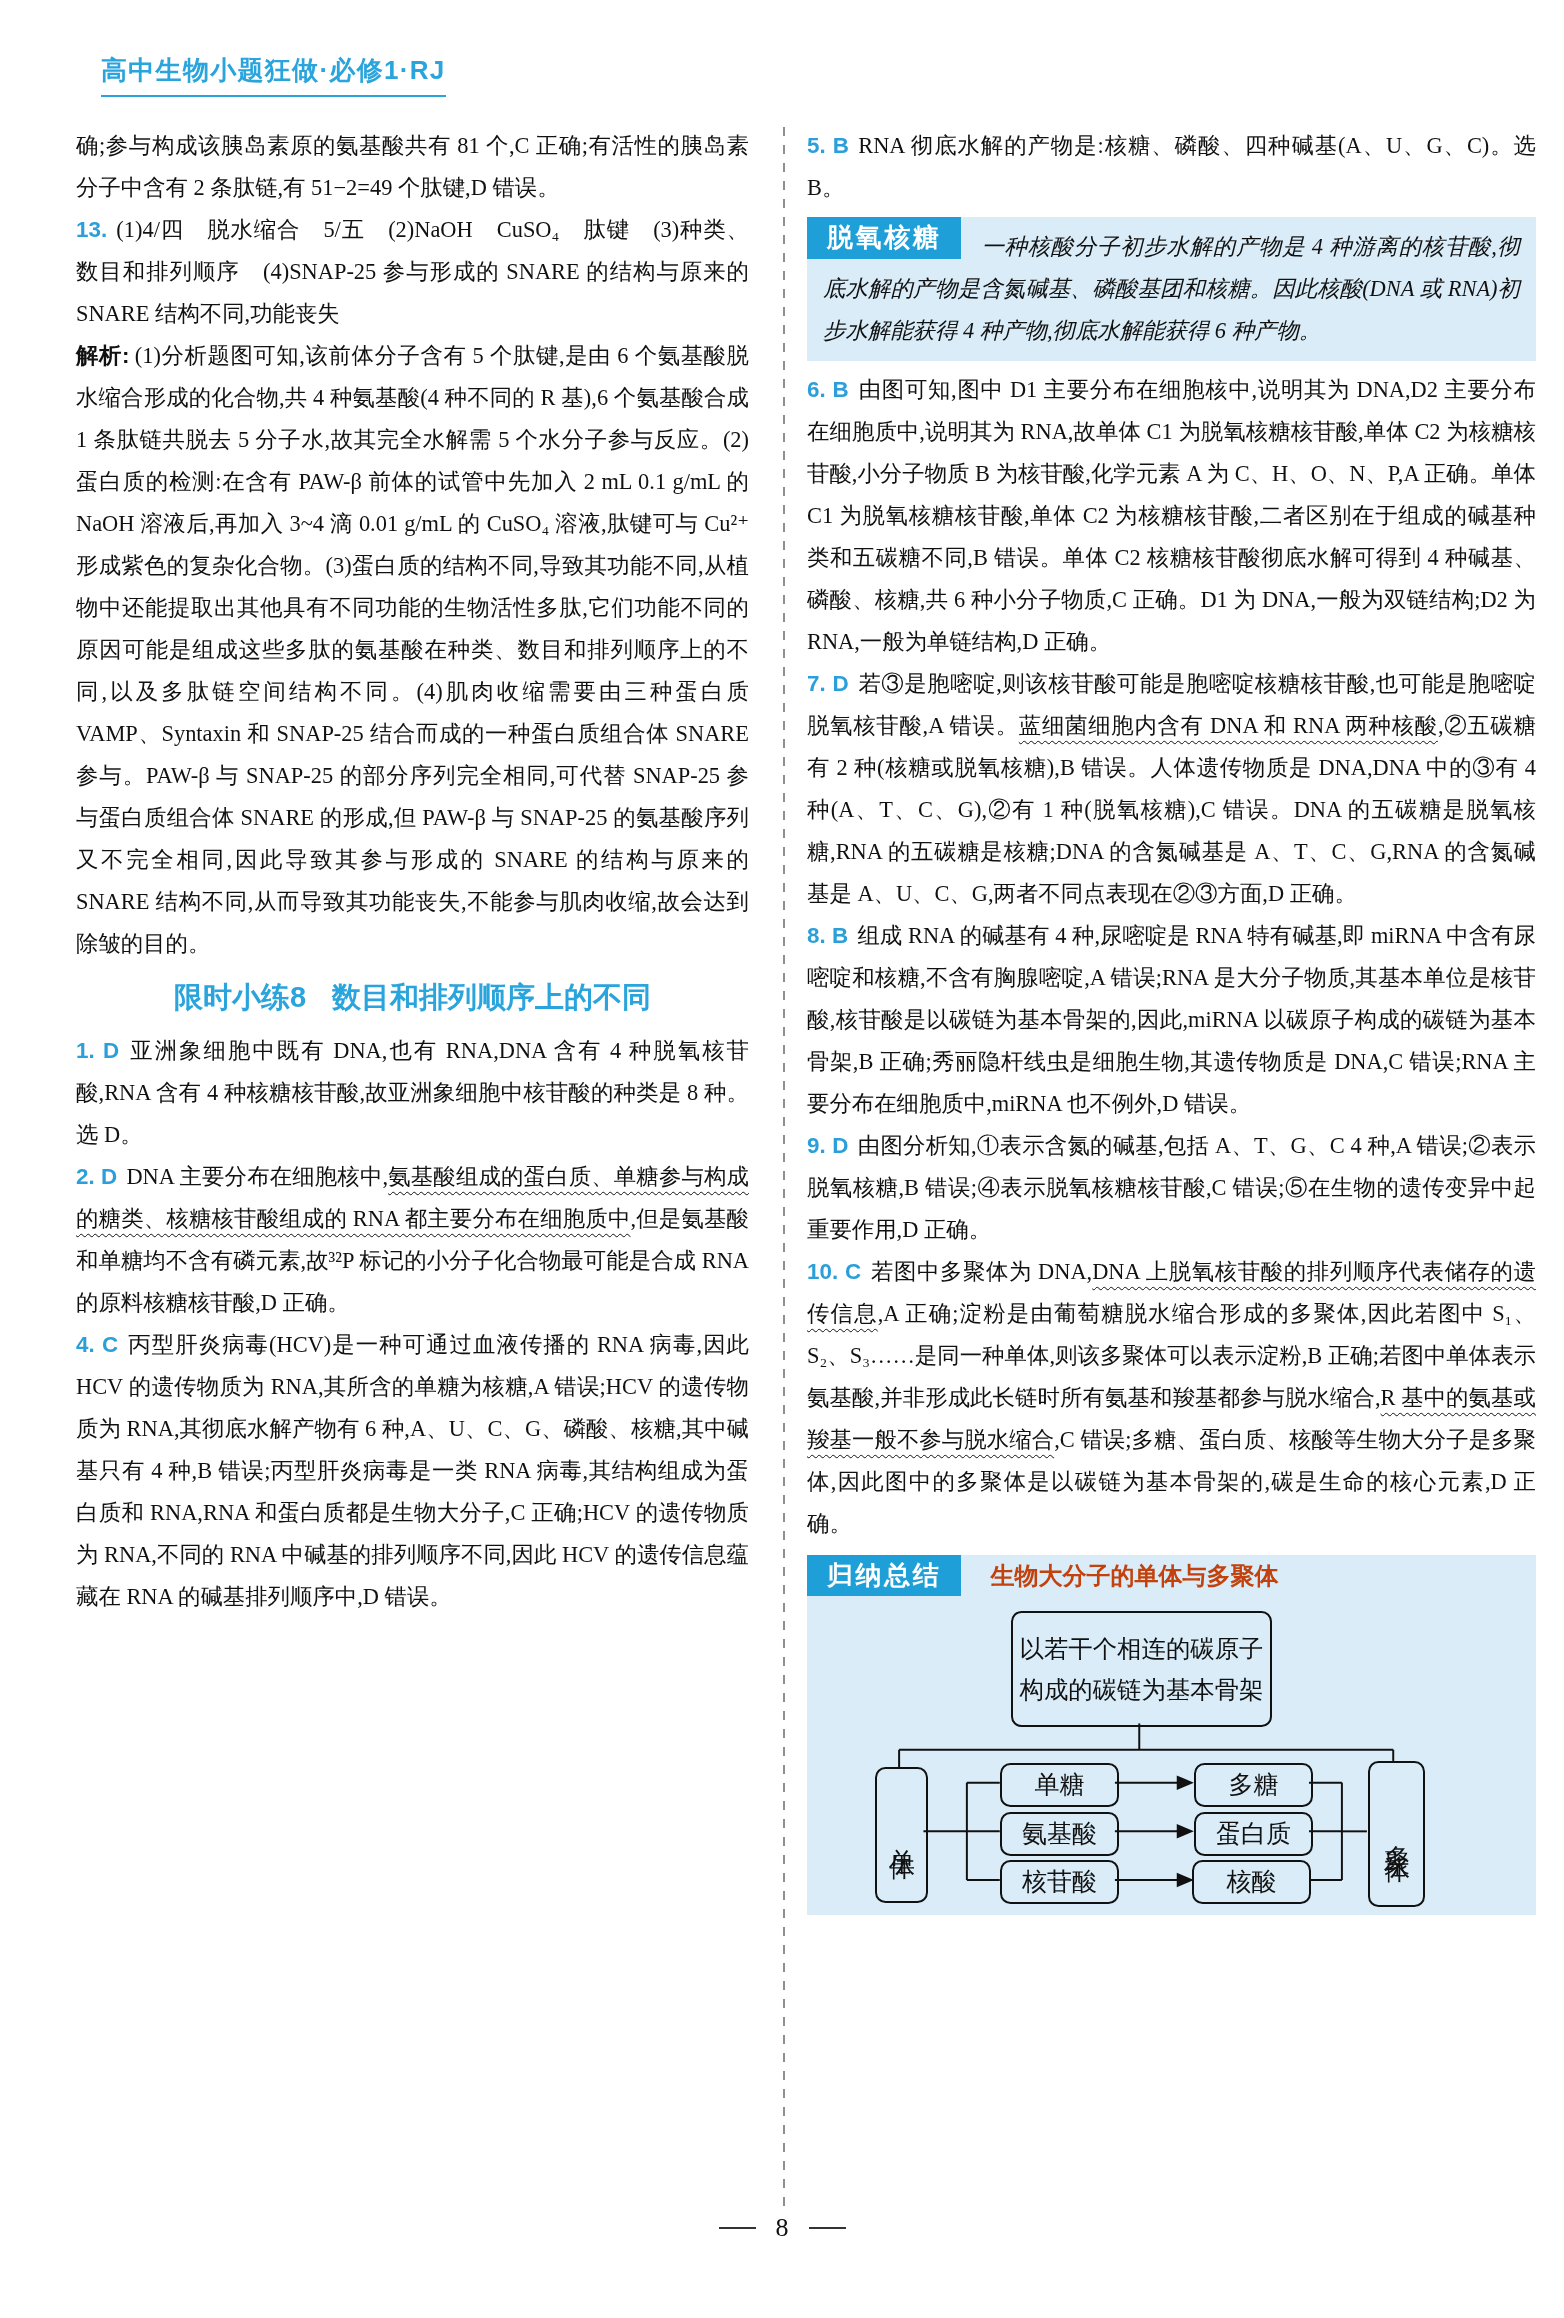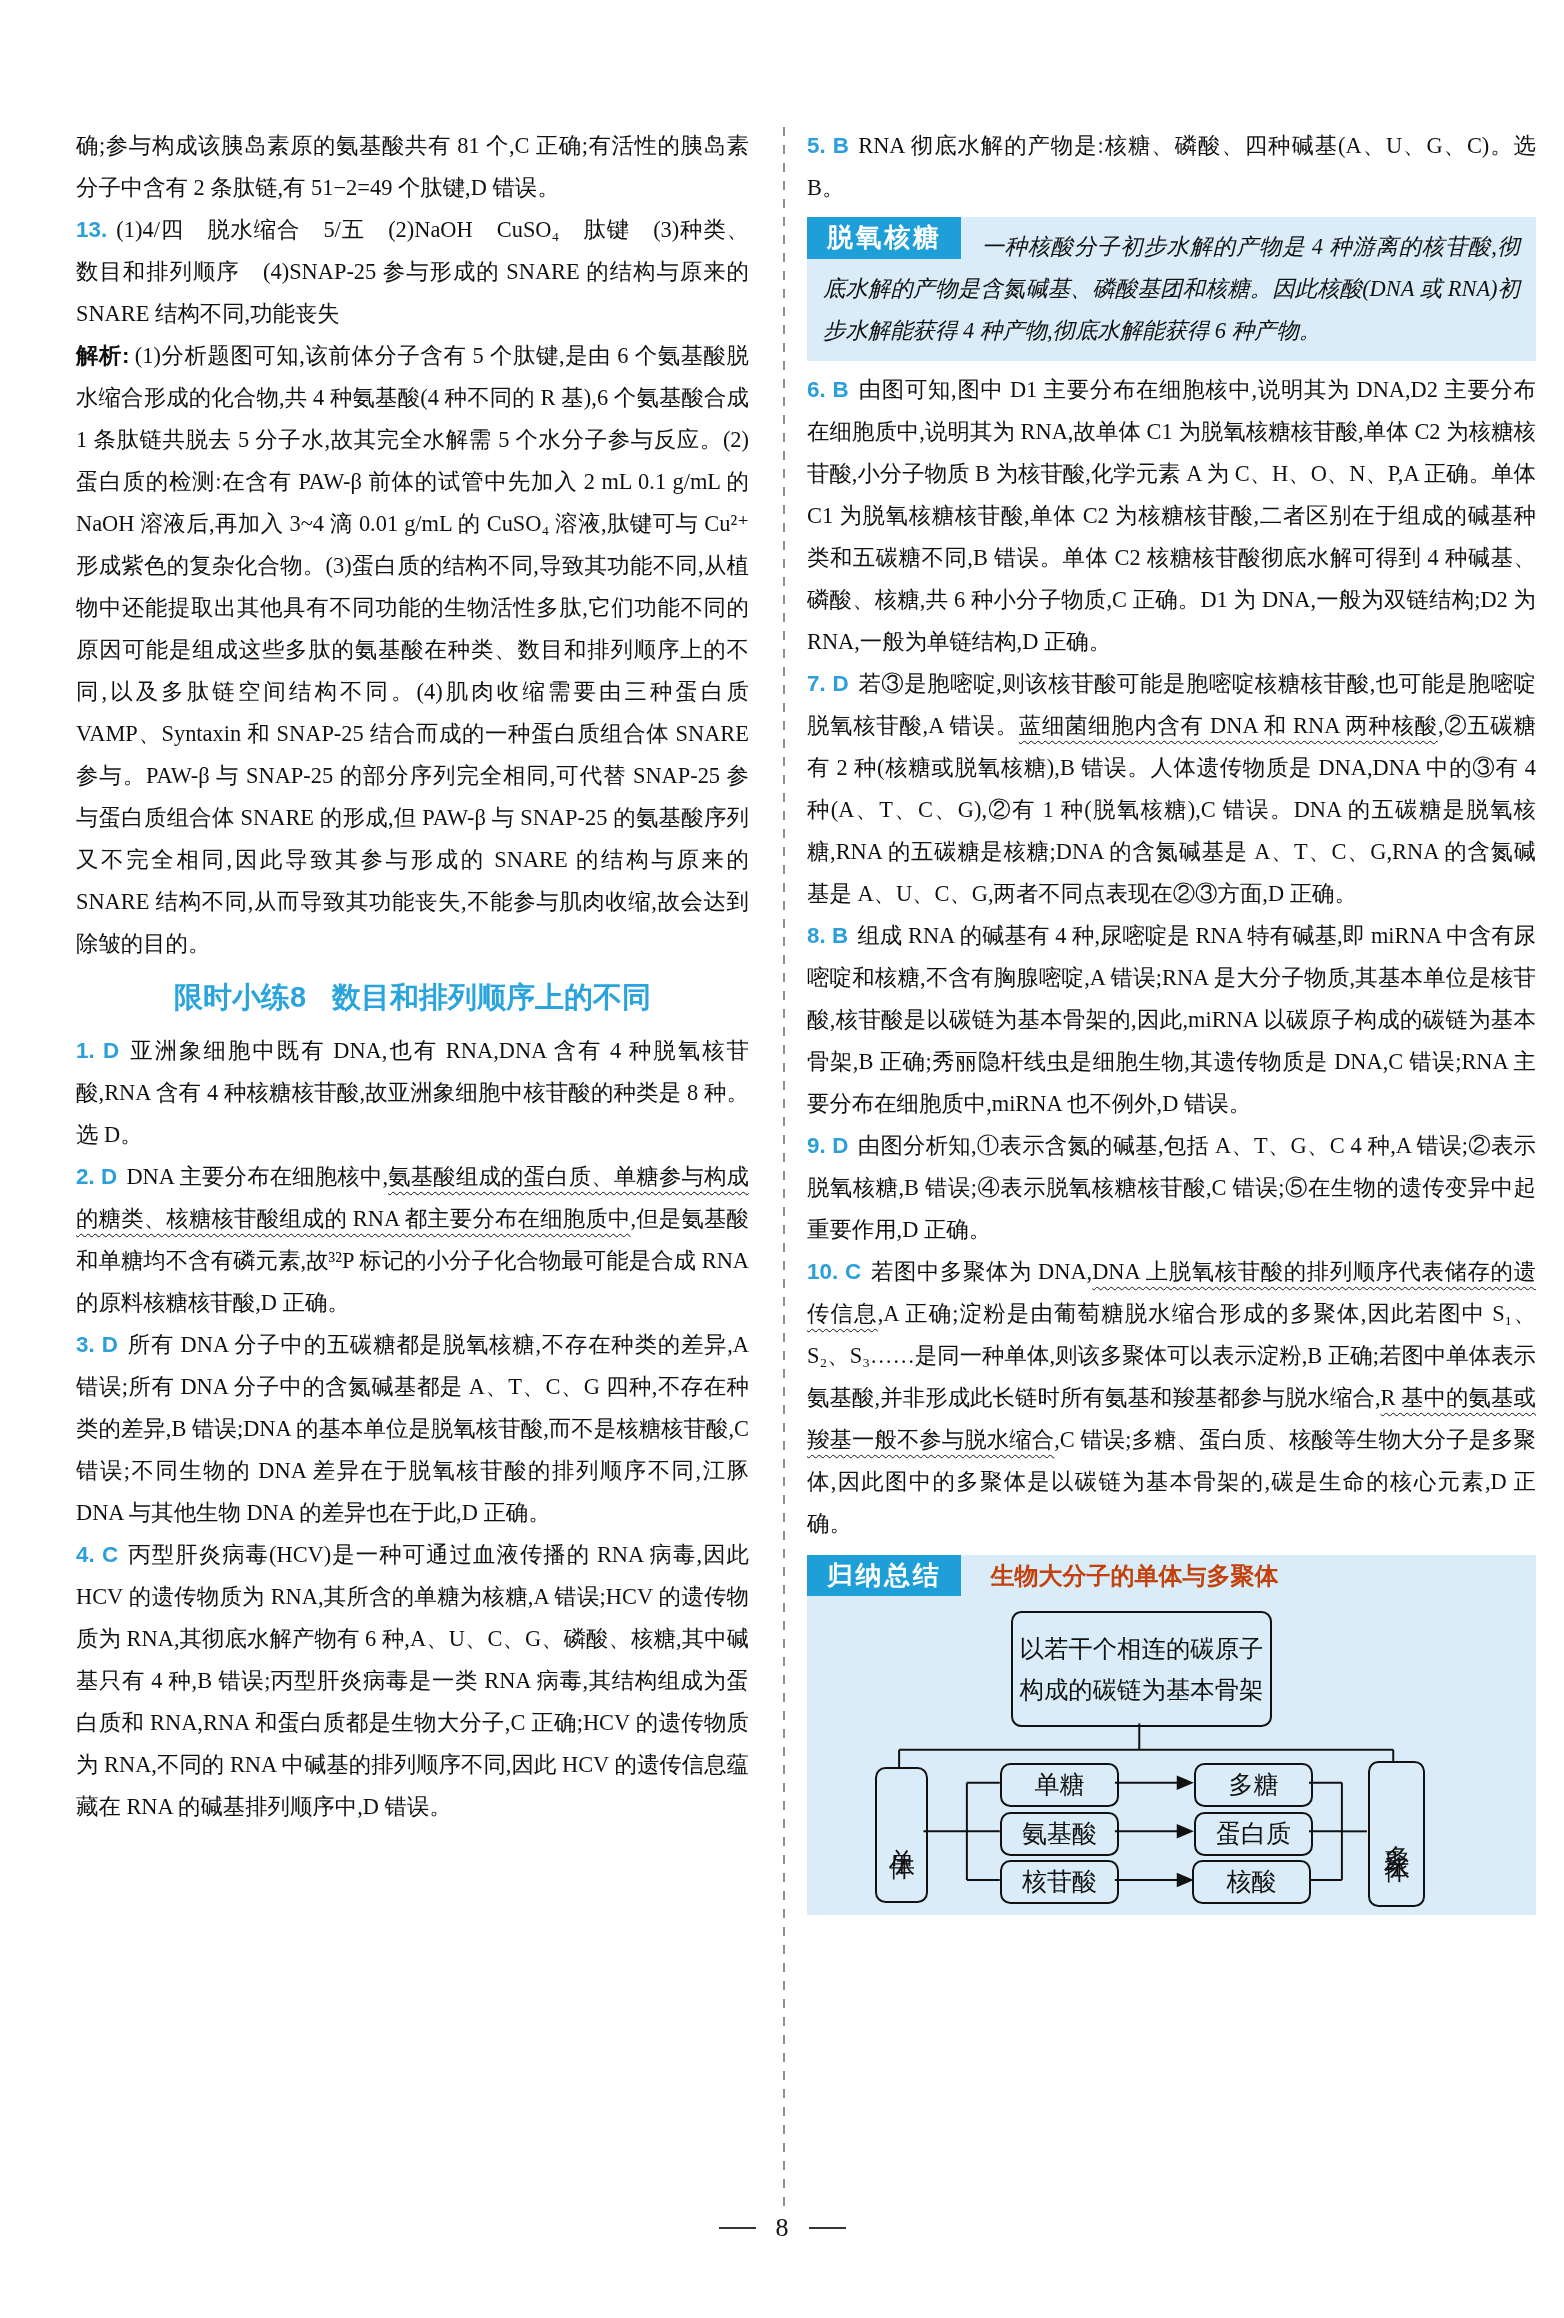--- a/index.html
+++ b/index.html
@@ -57,31 +57,33 @@
   .page-footer{position:absolute;left:0;top:2215px;width:100%;display:flex;
     align-items:center;justify-content:center;gap:20px;}
   .page-footer .dash{display:inline-block;width:37px;border-top:2px solid #333;}
   .page-footer .pno{font-size:26px;line-height:1;}
 </style>
 </head>
 <body>
 
 <div class="page">
 
+  <div class="page-header">
+    <span class="ht">高中生物小题狂做·必修1·RJ</span>
+  </div>
 
   <div class="divider"></div>
 
   <div class="col col-left" id="col-left">
       <div class="para"><span>确;参与构成该胰岛素原的氨基酸共有 81 个,C 正确;有活性的胰岛素分子中含有 2 条肽链,有 51−2=49 个肽键,D 错误。</span></div>
       <div class="para"><span class="prefix p-num">13.</span><span>(1)4/四　脱水缩合　5/五　(2)NaOH　CuSO₄　肽键　(3)种类、数目和排列顺序　(4)SNAP-25 参与形成的 SNARE 的结构与原来的 SNARE 结构不同,功能丧失</span></div>
       <div class="para"><span class="prefix p-jiexi">解析:</span><span>(1)分析题图可知,该前体分子含有 5 个肽键,是由 6 个氨基酸脱水缩合形成的化合物,共 4 种氨基酸(4 种不同的 R 基),6 个氨基酸合成 1 条肽链共脱去 5 分子水,故其完全水解需 5 个水分子参与反应。(2)蛋白质的检测:在含有 PAW-β 前体的试管中先加入 2 mL 0.1 g/mL 的 NaOH 溶液后,再加入 3~4 滴 0.01 g/mL 的 CuSO₄ 溶液,肽键可与 Cu²⁺形成紫色的复杂化合物。(3)蛋白质的结构不同,导致其功能不同,从植物中还能提取出其他具有不同功能的生物活性多肽,它们功能不同的原因可能是组成这些多肽的氨基酸在种类、数目和排列顺序上的不同,以及多肽链空间结构不同。(4)肌肉收缩需要由三种蛋白质 VAMP、Syntaxin 和 SNAP-25 结合而成的一种蛋白质组合体 SNARE 参与。PAW-β 与 SNAP-25 的部分序列完全相同,可代替 SNAP-25 参与蛋白质组合体 SNARE 的形成,但 PAW-β 与 SNAP-25 的氨基酸序列又不完全相同,因此导致其参与形成的 SNARE 的结构与原来的 SNARE 结构不同,从而导致其功能丧失,不能参与肌肉收缩,故会达到除皱的目的。</span></div>
       <div class="section-heading"><span>限时小练8</span><span class="gap"></span><span>数目和排列顺序上的不同</span></div>
       <div class="para"><span class="prefix p-num">1. D</span><span>亚洲象细胞中既有 DNA,也有 RNA,DNA 含有 4 种脱氧核苷酸,RNA 含有 4 种核糖核苷酸,故亚洲象细胞中核苷酸的种类是 8 种。选 D。</span></div>
       <div class="para"><span class="prefix p-num">2. D</span><span>DNA 主要分布在细胞核中,</span><span class="w">氨基酸组成的蛋白质、单糖参与构成的糖类、核糖核苷酸组成的 RNA 都主要分布在细胞质中</span><span>,但是氨基酸和单糖均不含有磷元素,故³²P 标记的小分子化合物最可能是合成 RNA 的原料核糖核苷酸,D 正确。</span></div>
-      <div class="para"><span class="prefix p-num">3. D</span><span>所有 DNA 分子中的五碳糖都是脱氧核糖,不存在种类的差异,A 错误;所有 DNA 分子中的含氮碱基都是 A、T、C、G 四种,不存在种类的差异,B 错误;DNA 的基本单位是脱氧核苷酸,而不是核糖核苷酸,C 错误;不同生物的 DNA 差异在于脱氧核苷酸的排列顺序不同,江豚 DNA 与其他生物 DNA 的差异也在于此,D 正确。</span></div>
       <div class="para"><span class="prefix p-num">4. C</span><span>丙型肝炎病毒(HCV)是一种可通过血液传播的 RNA 病毒,因此 HCV 的遗传物质为 RNA,其所含的单糖为核糖,A 错误;HCV 的遗传物质为 RNA,其彻底水解产物有 6 种,A、U、C、G、磷酸、核糖,其中碱基只有 4 种,B 错误;丙型肝炎病毒是一类 RNA 病毒,其结构组成为蛋白质和 RNA,RNA 和蛋白质都是生物大分子,C 正确;HCV 的遗传物质为 RNA,不同的 RNA 中碱基的排列顺序不同,因此 HCV 的遗传信息蕴藏在 RNA 的碱基排列顺序中,D 错误。</span></div>
     </div>
 
   <div class="col col-right">
     <div id="right-flow-1">
         <div class="para"><span class="prefix p-num">5. B</span><span>RNA 彻底水解的产物是:核糖、磷酸、四种碱基(A、U、G、C)。选 B。</span></div>
       </div>
 
     <aside class="tipbox">
       <span class="box-label">脱氧核糖</span><span class="tip-text">一种核酸分子初步水解的产物是 4 种游离的核苷酸,彻底水解的产物是含氮碱基、磷酸基团和核糖。因此核酸(DNA 或 RNA)初步水解能获得 4 种产物,彻底水解能获得 6 种产物。</span>

